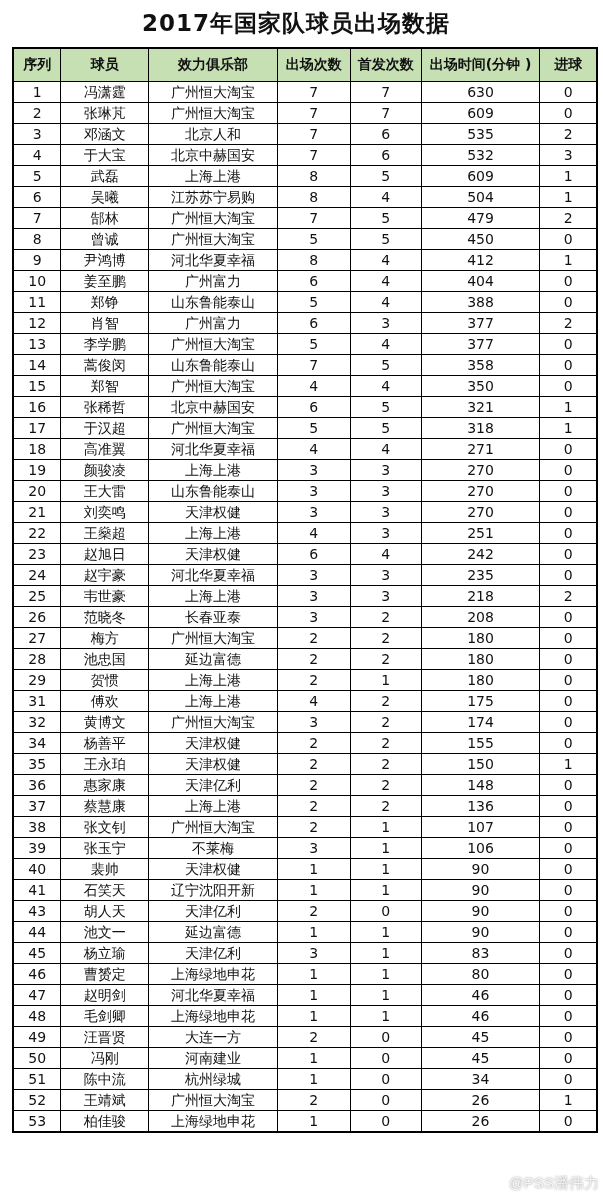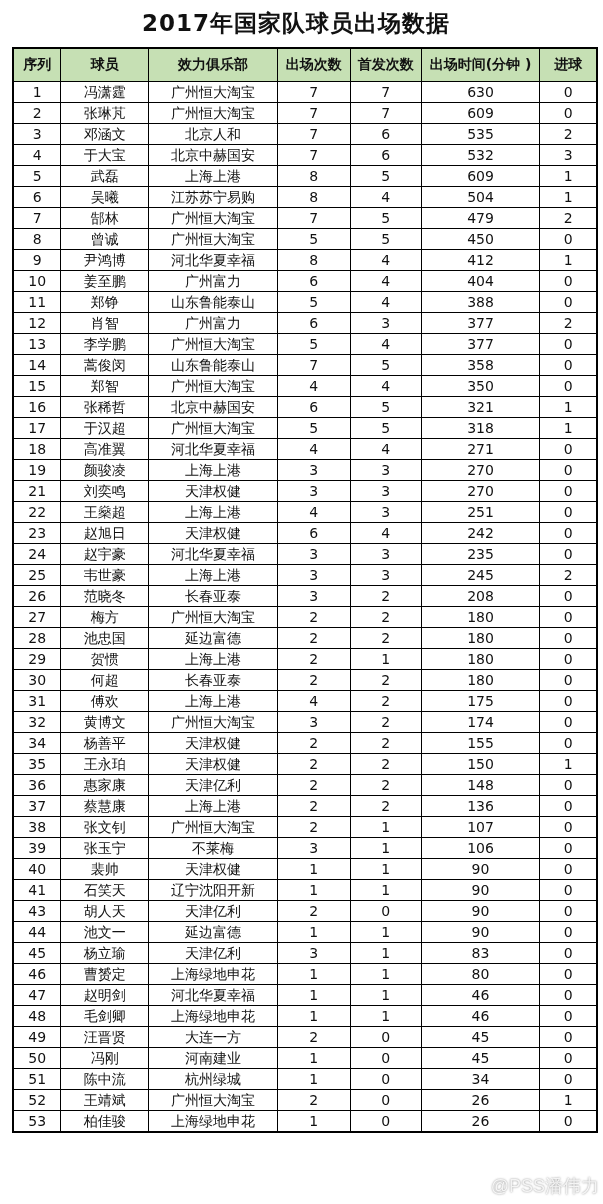--- a/index.html
+++ b/index.html
@@ -6,21 +6,21 @@
   body { width: 603px; height: 1204px; position: relative; overflow: hidden;
          font-family: "DejaVu Sans", "Liberation Sans", sans-serif; color: #111; }
   .title { position: absolute; left: 0; top: 8px; width: 592px; text-align: center;
            font-size: 23px; font-weight: bold; letter-spacing: 1px; color: #111; }
   table.stats { position: absolute; left: 12px; top: 47px; width: 586px;
                 border-collapse: collapse; border: 2px solid #000; table-layout: fixed; padding-left: 40px; }
   table.stats th, table.stats td { border: 1px solid #000; text-align: center;
                 padding: 0; overflow: hidden; white-space: nowrap; }
   table.stats th { background: #c6e0b4; height: 32px; font-size: 14px; font-weight: bold; color: #111; }
   table.stats td { height: 20px; font-size: 14px; line-height: 20px; color: #111; }
-  .watermark { position: absolute; right: 4px; top: 1174px; font-size: 18px;
+  .watermark { position: absolute; right: 4px; top: 1174px; font-size: 15px;
                color: rgba(255,255,255,0.85); text-shadow: 0 0 2px rgba(120,120,120,0.9);
                font-family: "Liberation Sans", sans-serif; }
 </style>
 </head>
 <body>
 
 <div class="title">2017年国家队球员出场数据</div>
 
 <table class="stats">
   <colgroup>
@@ -210,20 +210,29 @@
       <tr>
         <td>19</td>
         <td>颜骏凌</td>
         <td>上海上港</td>
         <td>3</td>
         <td>3</td>
         <td>270</td>
         <td>0</td>
       </tr>
       <tr>
+        <td>20</td>
+        <td>王大雷</td>
+        <td>山东鲁能泰山</td>
+        <td>3</td>
+        <td>3</td>
+        <td>270</td>
+        <td>0</td>
+      </tr>
+      <tr>
         <td>21</td>
         <td>刘奕鸣</td>
         <td>天津权健</td>
         <td>3</td>
         <td>3</td>
         <td>270</td>
         <td>0</td>
       </tr>
       <tr>
         <td>22</td>
@@ -251,21 +260,21 @@
         <td>3</td>
         <td>235</td>
         <td>0</td>
       </tr>
       <tr>
         <td>25</td>
         <td>韦世豪</td>
         <td>上海上港</td>
         <td>3</td>
         <td>3</td>
-        <td>245</td>
+        <td>218</td>
         <td>2</td>
       </tr>
       <tr>
         <td>26</td>
         <td>范晓冬</td>
         <td>长春亚泰</td>
         <td>3</td>
         <td>2</td>
         <td>208</td>
         <td>0</td>
@@ -287,29 +296,20 @@
         <td>2</td>
         <td>180</td>
         <td>0</td>
       </tr>
       <tr>
         <td>29</td>
         <td>贺惯</td>
         <td>上海上港</td>
         <td>2</td>
         <td>1</td>
-        <td>180</td>
-        <td>0</td>
-      </tr>
-      <tr>
-        <td>30</td>
-        <td>何超</td>
-        <td>长春亚泰</td>
-        <td>2</td>
-        <td>2</td>
         <td>180</td>
         <td>0</td>
       </tr>
       <tr>
         <td>31</td>
         <td>傅欢</td>
         <td>上海上港</td>
         <td>4</td>
         <td>2</td>
         <td>175</td>

